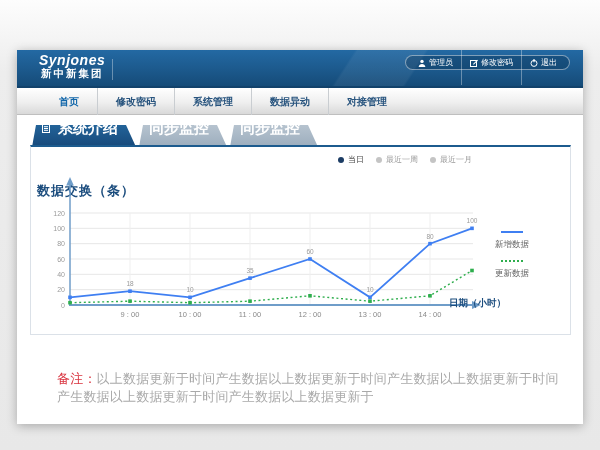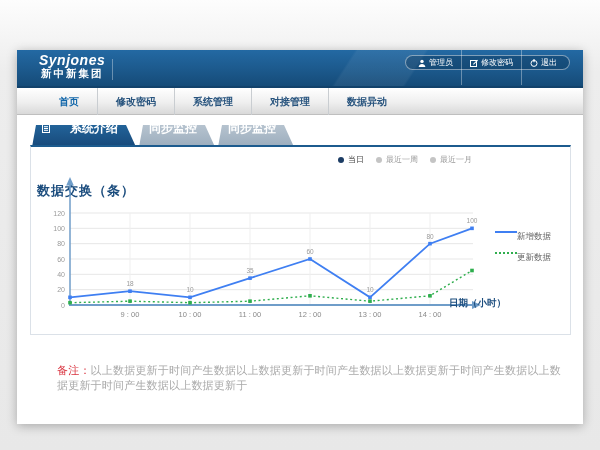--- a/index.html
+++ b/index.html
@@ -44,45 +44,45 @@
   }
   .nav-item {
     font-size:10px; font-weight:bold; color:#28547e; padding:0 18px; cursor:pointer;
     line-height:27px; position:relative;
   }
   .nav-item.active { color:#1166a9; }
   .nav-item + .nav-item { border-left:1px solid #c9cdd1; }
   
   .tabs { position:absolute; left:15px; top:75px; height:22px; display:flex; }
   .tab {
-    height:22px; line-height:22px; color:#fff; font-size:12px; font-weight:bold;
-    padding:0 18px 16px 10px; cursor:pointer; display:flex; align-items:center; gap:20px;
+    height:22px; line-height:22px; color:#fff; font-size:15px; font-weight:bold;
+    padding:0 18px 16px 10px; cursor:pointer; display:flex; align-items:center; gap:8px;
     clip-path:polygon(4px 0, calc(100% - 10px) 0, 100% 100%, 0 100%);
     margin-right:3px; white-space:nowrap;
   }
   .tab.active { background:linear-gradient(180deg,#226399 0%,#17497a 100%); }
   .tab.inactive { background:linear-gradient(180deg,#b6c3cf 0%,#9cadbd 100%); }
   .tab svg { display:block; }
   .tab-panel {
     position:absolute; left:13px; top:95px; width:541px; height:190px;
     border:1px solid #dbe1e8; border-top:2px solid #1c5b8e; background:#fff;
   }
   
   .filters { position:absolute; top:7px; right:98px; display:flex; gap:12px; }
   .filter { display:flex; align-items:center; gap:4px; font-size:8px; color:#999; cursor:pointer; }
   .filter .dot { width:6px; height:6px; border-radius:50%; background:#c4c4c4; }
   .filter.selected { color:#444; }
   .filter.selected .dot { background:#1c3c64; }
   .y-label { position:absolute; left:6px; top:35px; font-size:13px; font-weight:bold; color:#1c4d7e; letter-spacing:1px; }
   .x-label { position:absolute; left:418px; top:150px; font-size:9.5px; font-weight:bold; color:#1c4d7e; }
   .chart-svg { position:absolute; left:0; top:0; }
   .legend { position:absolute; left:464px; top:84px; display:flex; flex-direction:column; gap:9px; }
-  .legend-item { display:flex; gap:0; font-size:8.5px; color:#666; cursor:pointer; white-space:nowrap; }
+  .legend-item { display:flex; align-items:center; gap:6px; font-size:8.5px; color:#666; cursor:pointer; white-space:nowrap;flex-direction:column; }
   .legend-item .swatch { width:22px; height:0; border-top-width:2px; }
-  .note { position:absolute; left:26px; top:216px; width:505px; font-size:11px; color:#a9a9a9; letter-spacing:.2px; }
+  .note { position:absolute; left:26px; top:223px; width:505px; font-size:13px; color:#a9a9a9; letter-spacing:.2px; }
   .note .prefix { color:#d9333f; }
 </style>
 </head>
 <body>
 
 <div class="window">
 
   <div class="header">
     <div class="logo">
       <span class="en">Synjones</span>
@@ -111,22 +111,22 @@
           </svg>
         <span>退出</span>
       </span>
     </div>
   </div>
 
   <div class="nav">
       <div class="nav-item active">首页</div>
       <div class="nav-item">修改密码</div>
       <div class="nav-item">系统管理</div>
+      <div class="nav-item">数据异动</div>
       <div class="nav-item">对接管理</div>
-      <div class="nav-item">数据异动</div>
     </div>
 
   <div class="tabs">
       <div class="tab active">
         <svg width="8" height="9" viewBox="0 0 8 9">
           <rect x="0.5" y="0.5" width="7" height="8" fill="none" stroke="#fff" stroke-width="1"></rect>
           <line x1="2" y1="2.7" x2="6" y2="2.7" stroke="#fff"></line>
           <line x1="2" y1="4.5" x2="6" y2="4.5" stroke="#fff"></line>
           <line x1="2" y1="6.3" x2="6" y2="6.3" stroke="#fff"></line>
         </svg>

